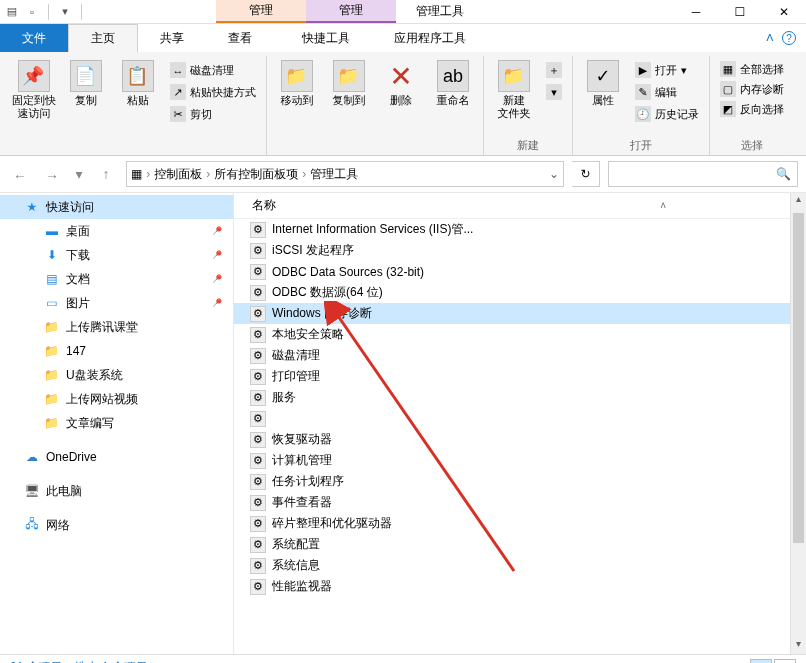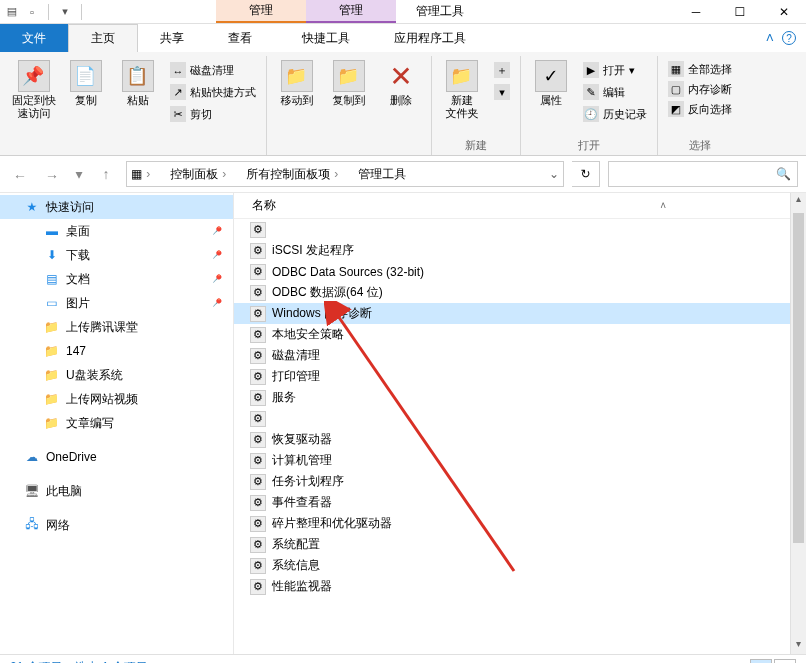--- a/index.html
+++ b/index.html
@@ -35,21 +35,21 @@
 .rb-big-label { font-size: 11px; text-align: center; line-height: 13px; }
 .rb-col { display: flex; flex-direction: column; gap: 2px; padding-top: 4px; }
 .rb-small { display: flex; align-items: center; gap: 4px; font-size: 11px; padding: 2px 4px; cursor: pointer; }
 .rb-small-icon { width: 16px; height: 16px; background: #ddd; display:inline-flex; align-items:center; justify-content:center; font-size:11px; }
 .rb-chk { display: flex; align-items: center; gap: 4px; font-size: 11px; padding: 1px 4px; }
 
 
 .navbar { height: 36px; display: flex; align-items: center; padding: 4px 8px; gap: 8px; }
 .nav-btn { width: 24px; height: 24px; border-radius: 2px; display:flex; align-items:center; justify-content:center; color:#888; font-size:14px; cursor:pointer;}
 .addr { flex: 1; height: 26px; border: 1px solid #ccc; display:flex; align-items:center; padding: 0 4px; gap:4px; font-size:12px;}
-.addr .crumb { cursor:pointer;margin-left:16px; }
+.addr .crumb { cursor:pointer; }
 .addr .crumb-sep { color:#888; }
 .addr-controls { display:flex; align-items:center; gap:2px; margin-left:auto; }
 .refresh-btn { width: 28px; height: 26px; border:1px solid #ccc; border-left:0; display:flex;align-items:center;justify-content:center; cursor:pointer;}
 .search { width: 190px; height: 26px; border:1px solid #ccc; display:flex; align-items:center; justify-content:flex-end; padding-right:6px; color:#888;}
 
 
 .main { display: flex; height: 462px; border-top: 1px solid #e8e8e8; position:relative;}
 .sidebar { width: 234px; border-right: 1px solid #e8e8e8; overflow-y: auto; padding-top: 2px;}
 .sb-item { height: 24px; display:flex; align-items:center; padding-left: 24px; gap:6px; font-size:12px; cursor:pointer; position:relative;}
 .sb-item.group { font-weight:normal; }
@@ -165,20 +165,24 @@
         <div class="rb-big-label">移动到</div>
       </div>
       <div class="rb-big">
         <div class="rb-big-icon">📁</div>
         <div class="rb-big-label">复制到</div>
       </div>
       <div class="rb-big">
         <div class="rb-big-icon" style="color:#c0392b;background:transparent;border:none;font-size:28px;">✕</div>
         <div class="rb-big-label">删除</div>
       </div>
+      <div class="rb-big">
+        <div class="rb-big-icon">ab</div>
+        <div class="rb-big-label">重命名</div>
+      </div>
     </div>
   </div>
 
   <div class="ribbon-group">
     <div class="ribbon-group-body">
       <div class="rb-big">
         <div class="rb-big-icon">📁</div>
         <div class="rb-big-label" style="white-space:pre-line">新建
 文件夹</div>
       </div>
@@ -324,20 +328,21 @@
   </div>
 
   <div class="content">
     <div class="col-header">
       <span>名称</span>
       <span class="sort">˄</span>
     </div>
     <div class="list" id="file-list">
         <div class="list-row">
           <span class="list-icon">⚙</span>
+          <span>Internet Information Services (IIS)管...</span>
         </div>
         <div class="list-row">
           <span class="list-icon">⚙</span>
           <span>iSCSI 发起程序</span>
         </div>
         <div class="list-row">
           <span class="list-icon">⚙</span>
           <span>ODBC Data Sources (32-bit)</span>
         </div>
         <div class="list-row">

